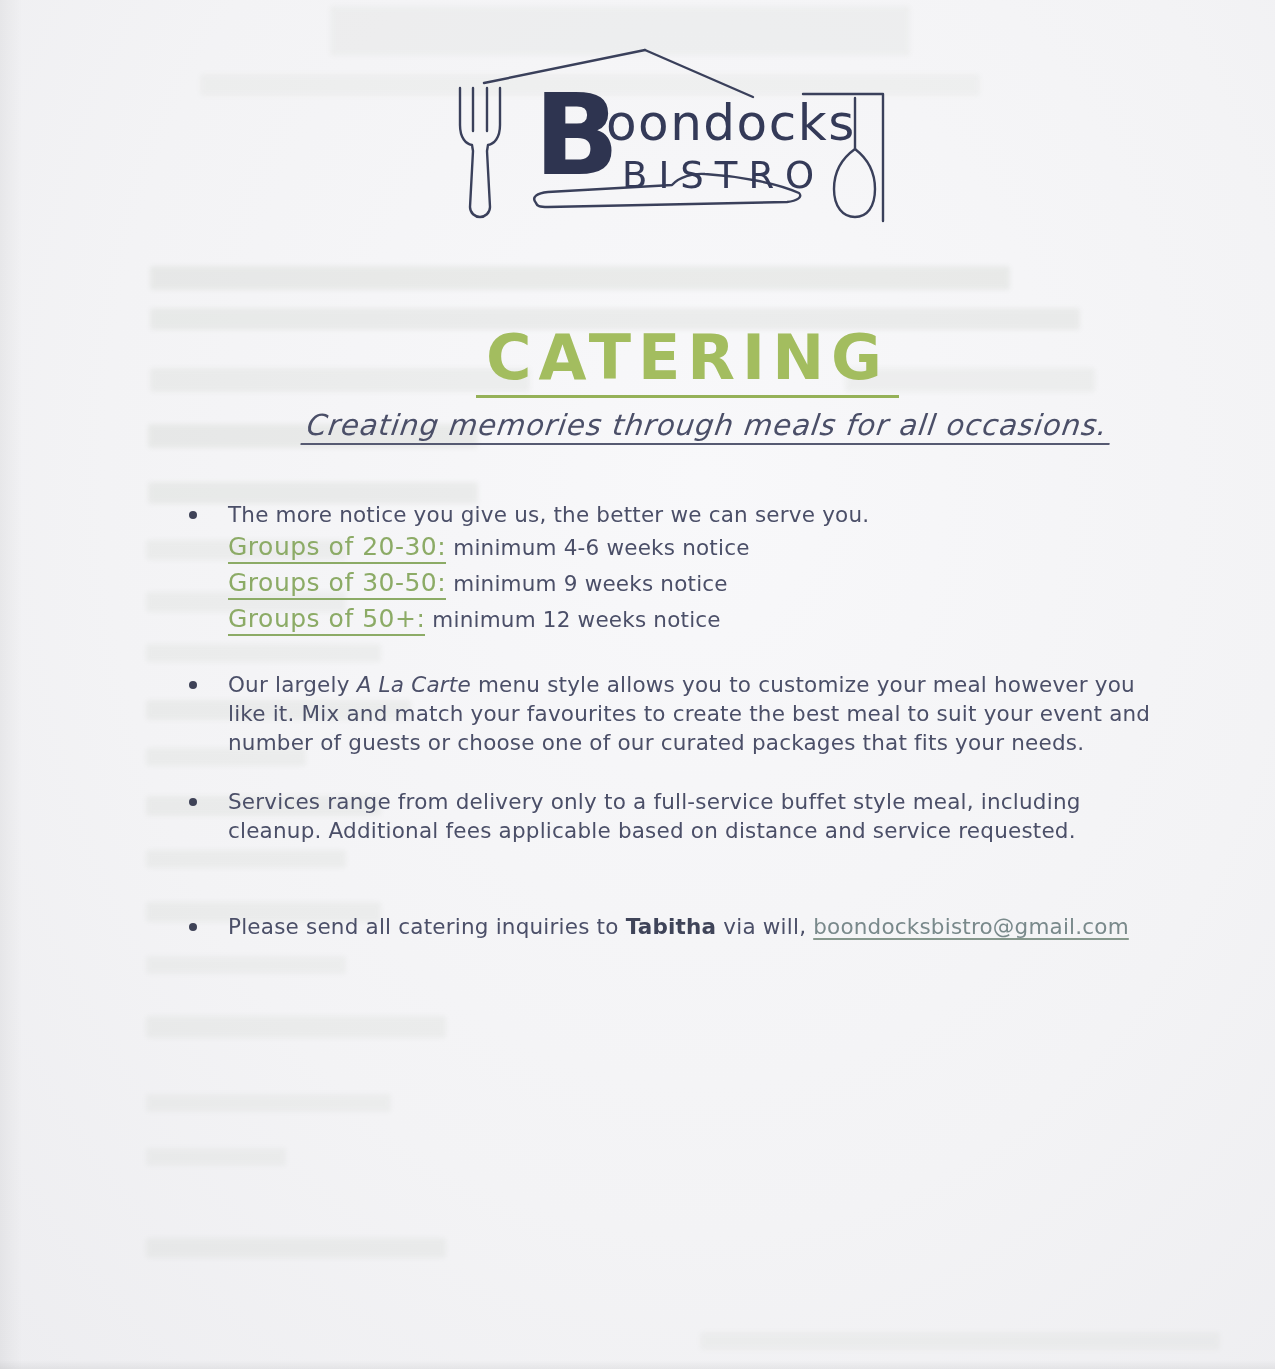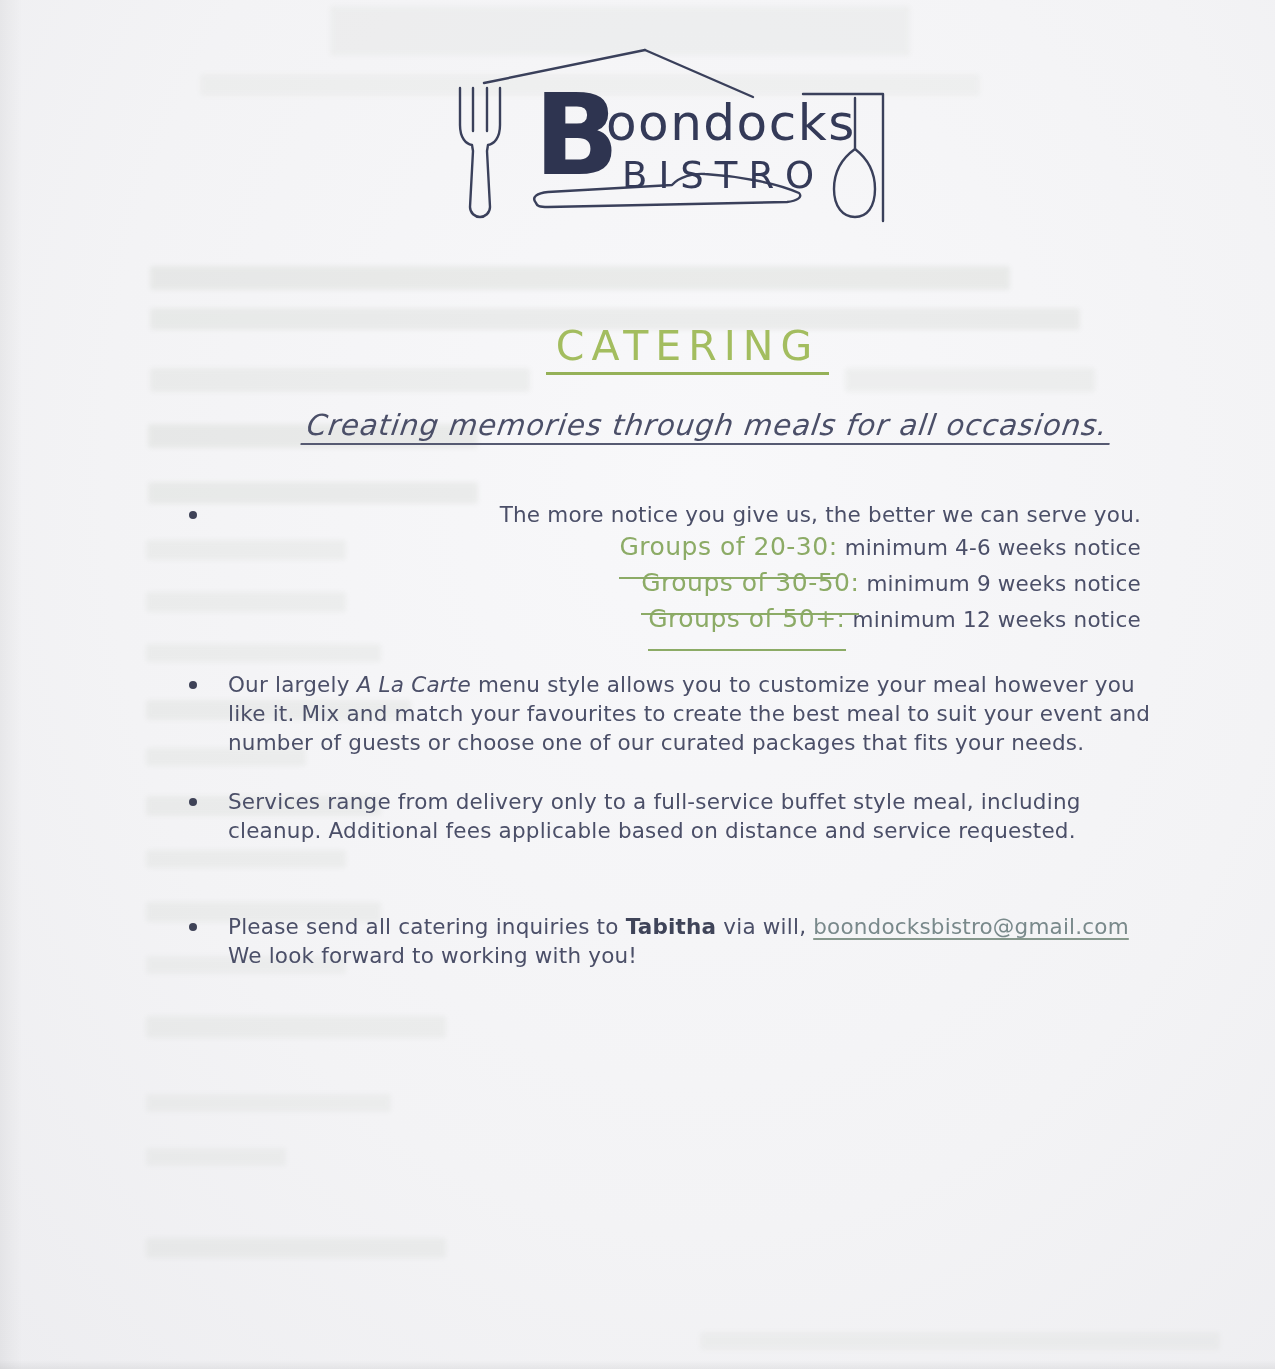--- a/index.html
+++ b/index.html
@@ -18,55 +18,55 @@
   }
   
   .ghost{
     position:absolute;background:#7d8a72;border-radius:3px;
     filter:blur(2.5px);pointer-events:none;
   }
   .logo{position:absolute;left:446px;top:30px;width:448px;height:202px;z-index:2;}
   .title-wrap{position:absolute;top:324px;left:0;width:100%;text-align:center;z-index:2;}
   .title{
     display:inline-block;transform:translateX(50px);
-    font-size:41px;letter-spacing:7px;font-weight:normal;
+    font-size:62px;letter-spacing:7px;font-weight:bold;
     color:#a3bd5f;border-bottom:3px solid #95b158;
     padding:0 10px 3px 10px;line-height:1.1;
   }
   .subtitle-wrap{position:absolute;top:408px;left:0;width:100%;text-align:center;z-index:2;}
   .subtitle{
     display:inline-block;transform:translateX(70px) skewX(-8deg);
     font-style:italic;font-size:29px;letter-spacing:1px;
     color:#4b4f68;
     border-bottom:2.5px solid #565a72;padding:0 4px 1px 4px;
   }
   ul.bullets{
     position:absolute;top:500px;left:186px;width:955px;margin:0;padding:0;
     list-style:none;z-index:2;
   }
   ul.bullets li{position:relative;padding-left:42px;color:#4b4f68;}
   .dot{
     position:absolute;left:3px;top:11px;width:8px;height:8px;border-radius:50%;
     background:#3e4257;
   }
   .li-body{font-size:21.5px;line-height:29px;letter-spacing:0.2px;}
-  li.b1{margin-bottom:33px;text-align:right;}
+  li.b1{margin-bottom:33px;}
   li.b2{margin-bottom:30px;}
   li.b2 .li-body{width:930px;}
   li.b3{margin-bottom:60px;}
   li.b3 .li-body{width:945px;}
   li.b4{margin-bottom:67px;}
   li.b4 .li-body{width:940px;}
   li.b5{margin-bottom:63px;}
   li.b6{margin-bottom:63px;}
   li.b6 .li-body{width:930px;}
   .group-line{line-height:35px;}
   .group-label{
     font-size:25px;color:#8cab66;letter-spacing:0.5px;
-    border-bottom:2px solid #8cab66;padding-bottom:16px;
+    border-bottom:2px solid #8cab66;padding-bottom:1px;
   }
   .group-value{font-size:21.5px;color:#4b4f68;}
   .em-text{font-style:italic;}
   .bold-name{font-weight:bold;color:#3f4459;}
   a.email-link{
     color:#79898b;text-decoration:underline;text-underline-offset:4px;
     text-decoration-color:#86988d;cursor:pointer;margin-top:20px;
   }
   svg text{font-family:"DejaVu Sans","Liberation Sans",sans-serif;}
 </style>
@@ -170,17 +170,17 @@
     <li class="b4">
       <span class="dot"></span>
       <div class="li-body">Services range from delivery only to a full-service buffet style meal, including cleanup. Additional fees applicable based on distance and service requested.</div>
     </li>
 
 
 
     <li class="b7">
       <span class="dot"></span>
       <div class="li-body"><span>Please send all catering inquiries to </span><span class="bold-name">Tabitha</span><span> via will, </span><a class="email-link">boondocksbistro@gmail.com</a><br>
-      <span>We look forward to working with you!</span></div>
+      </div>
     </li>
 
   </ul>
 </div>
 
 </body></html>

